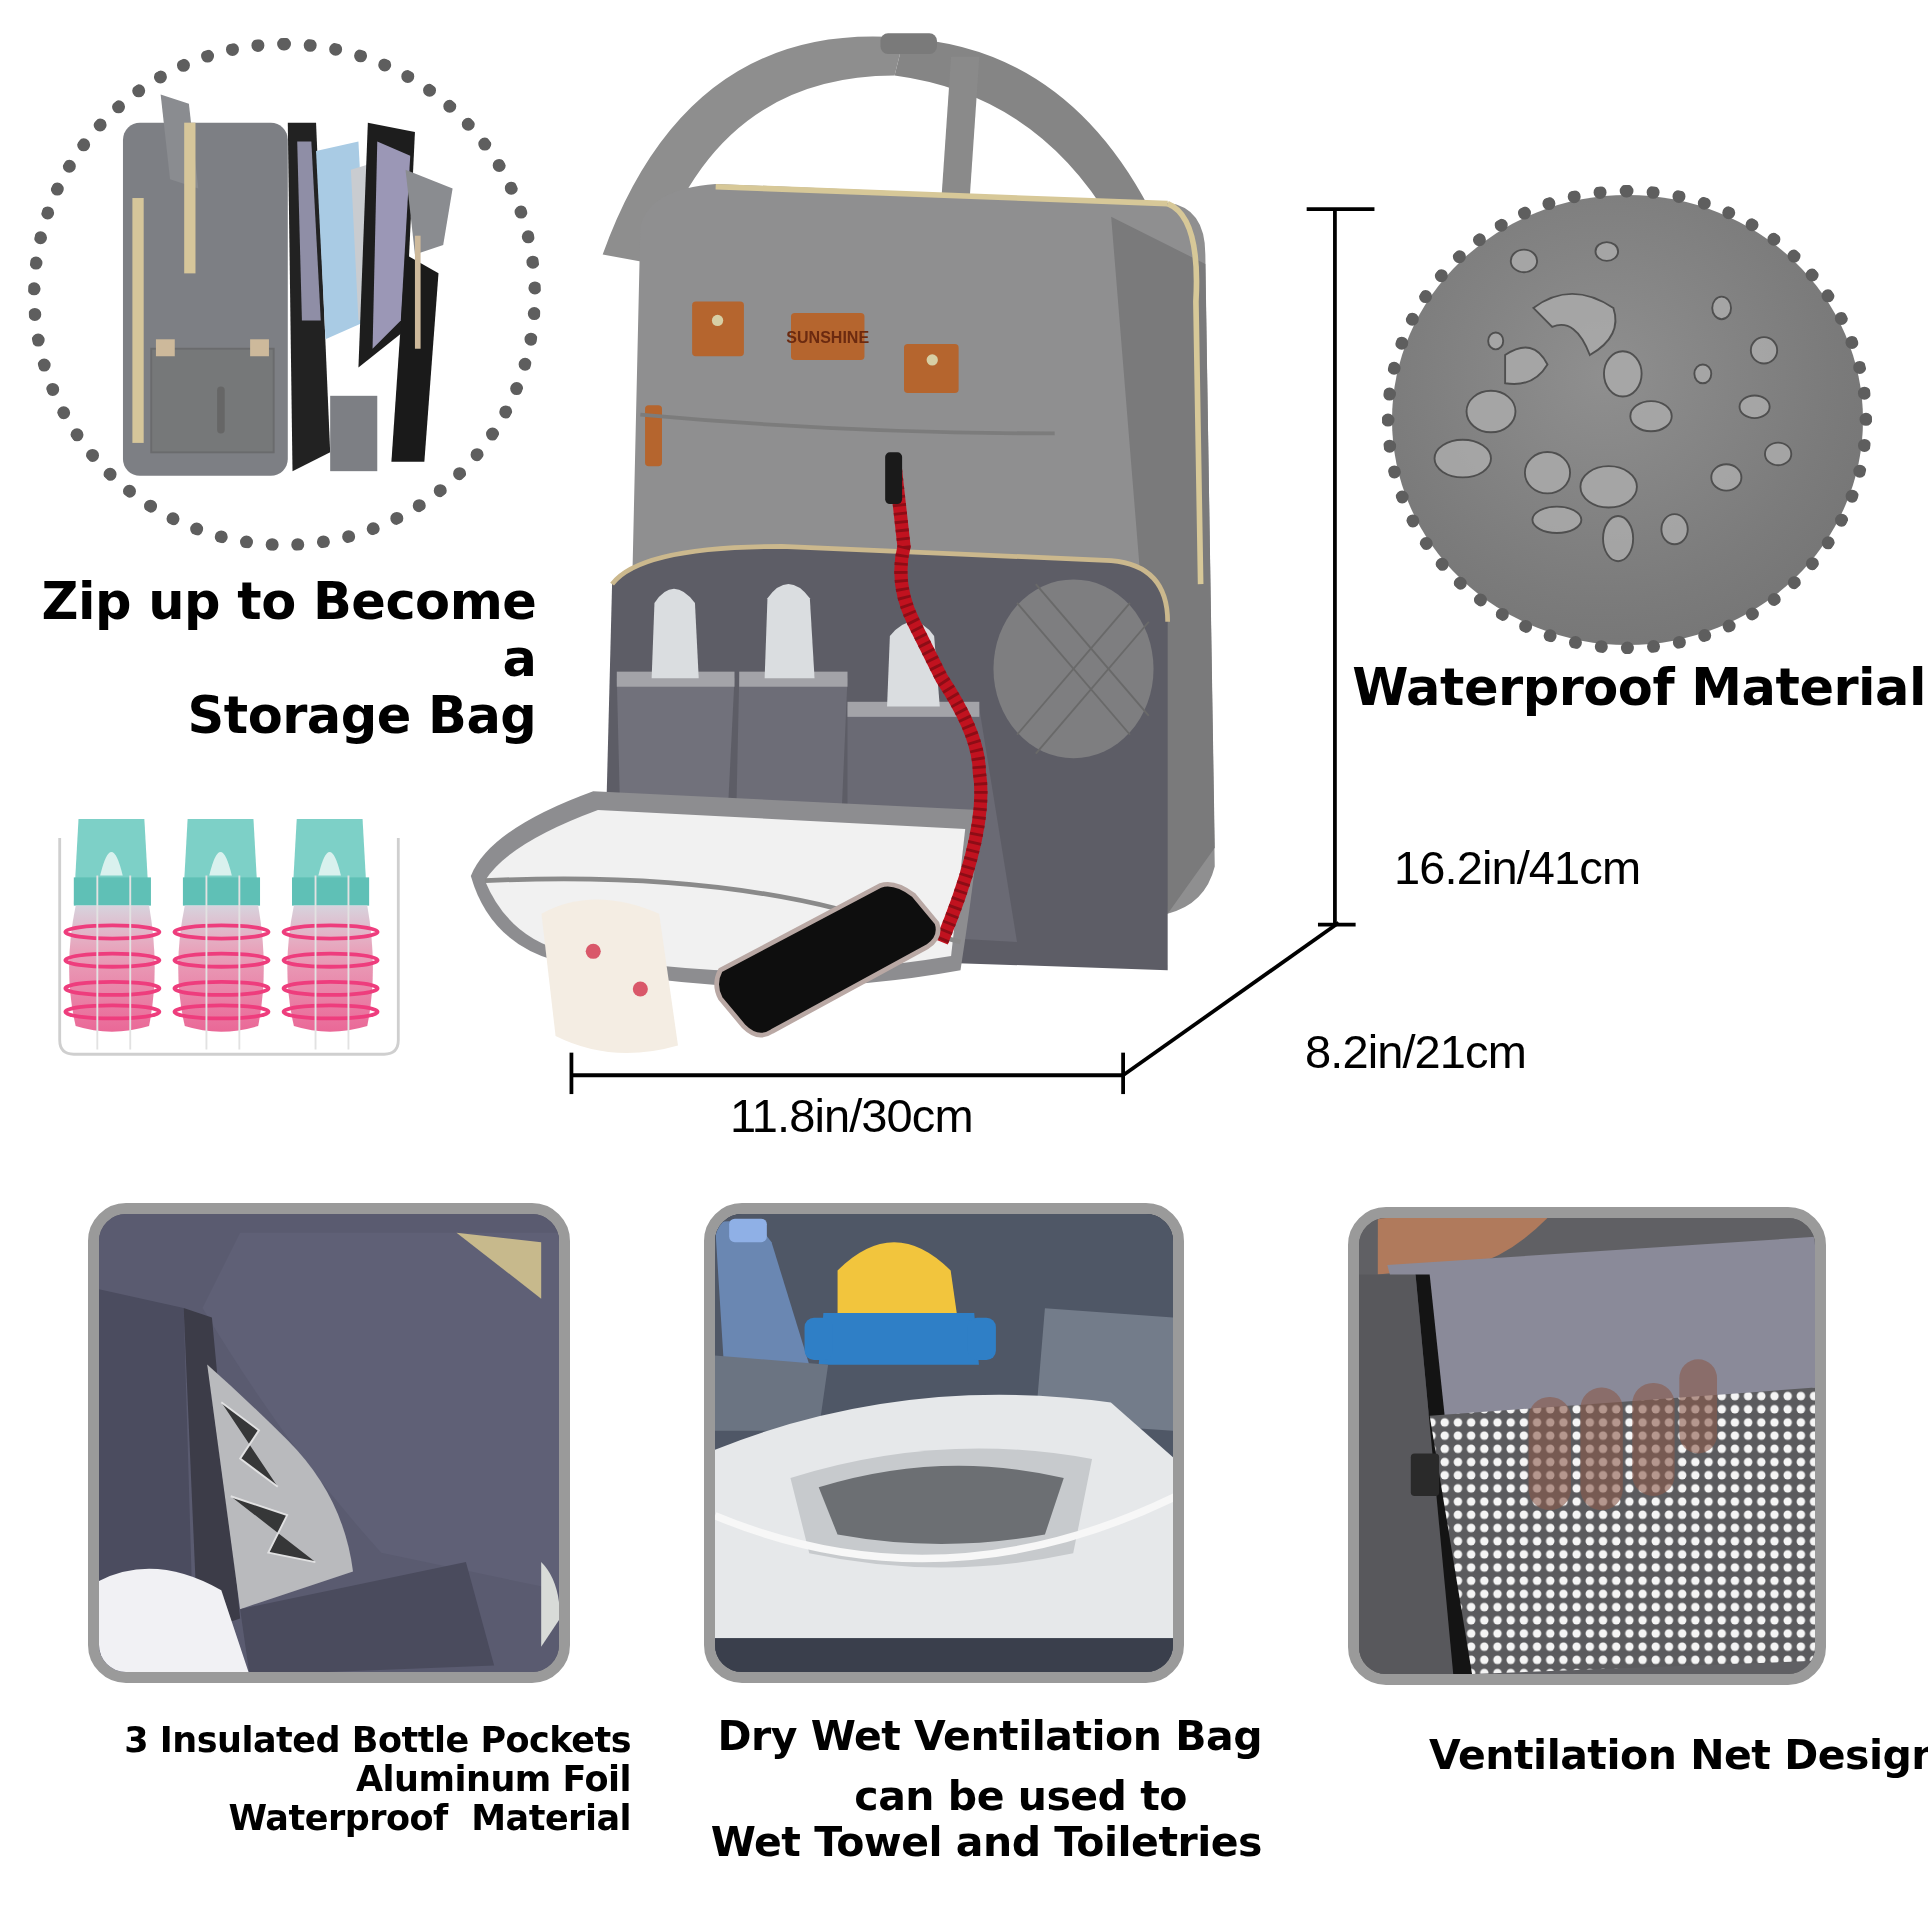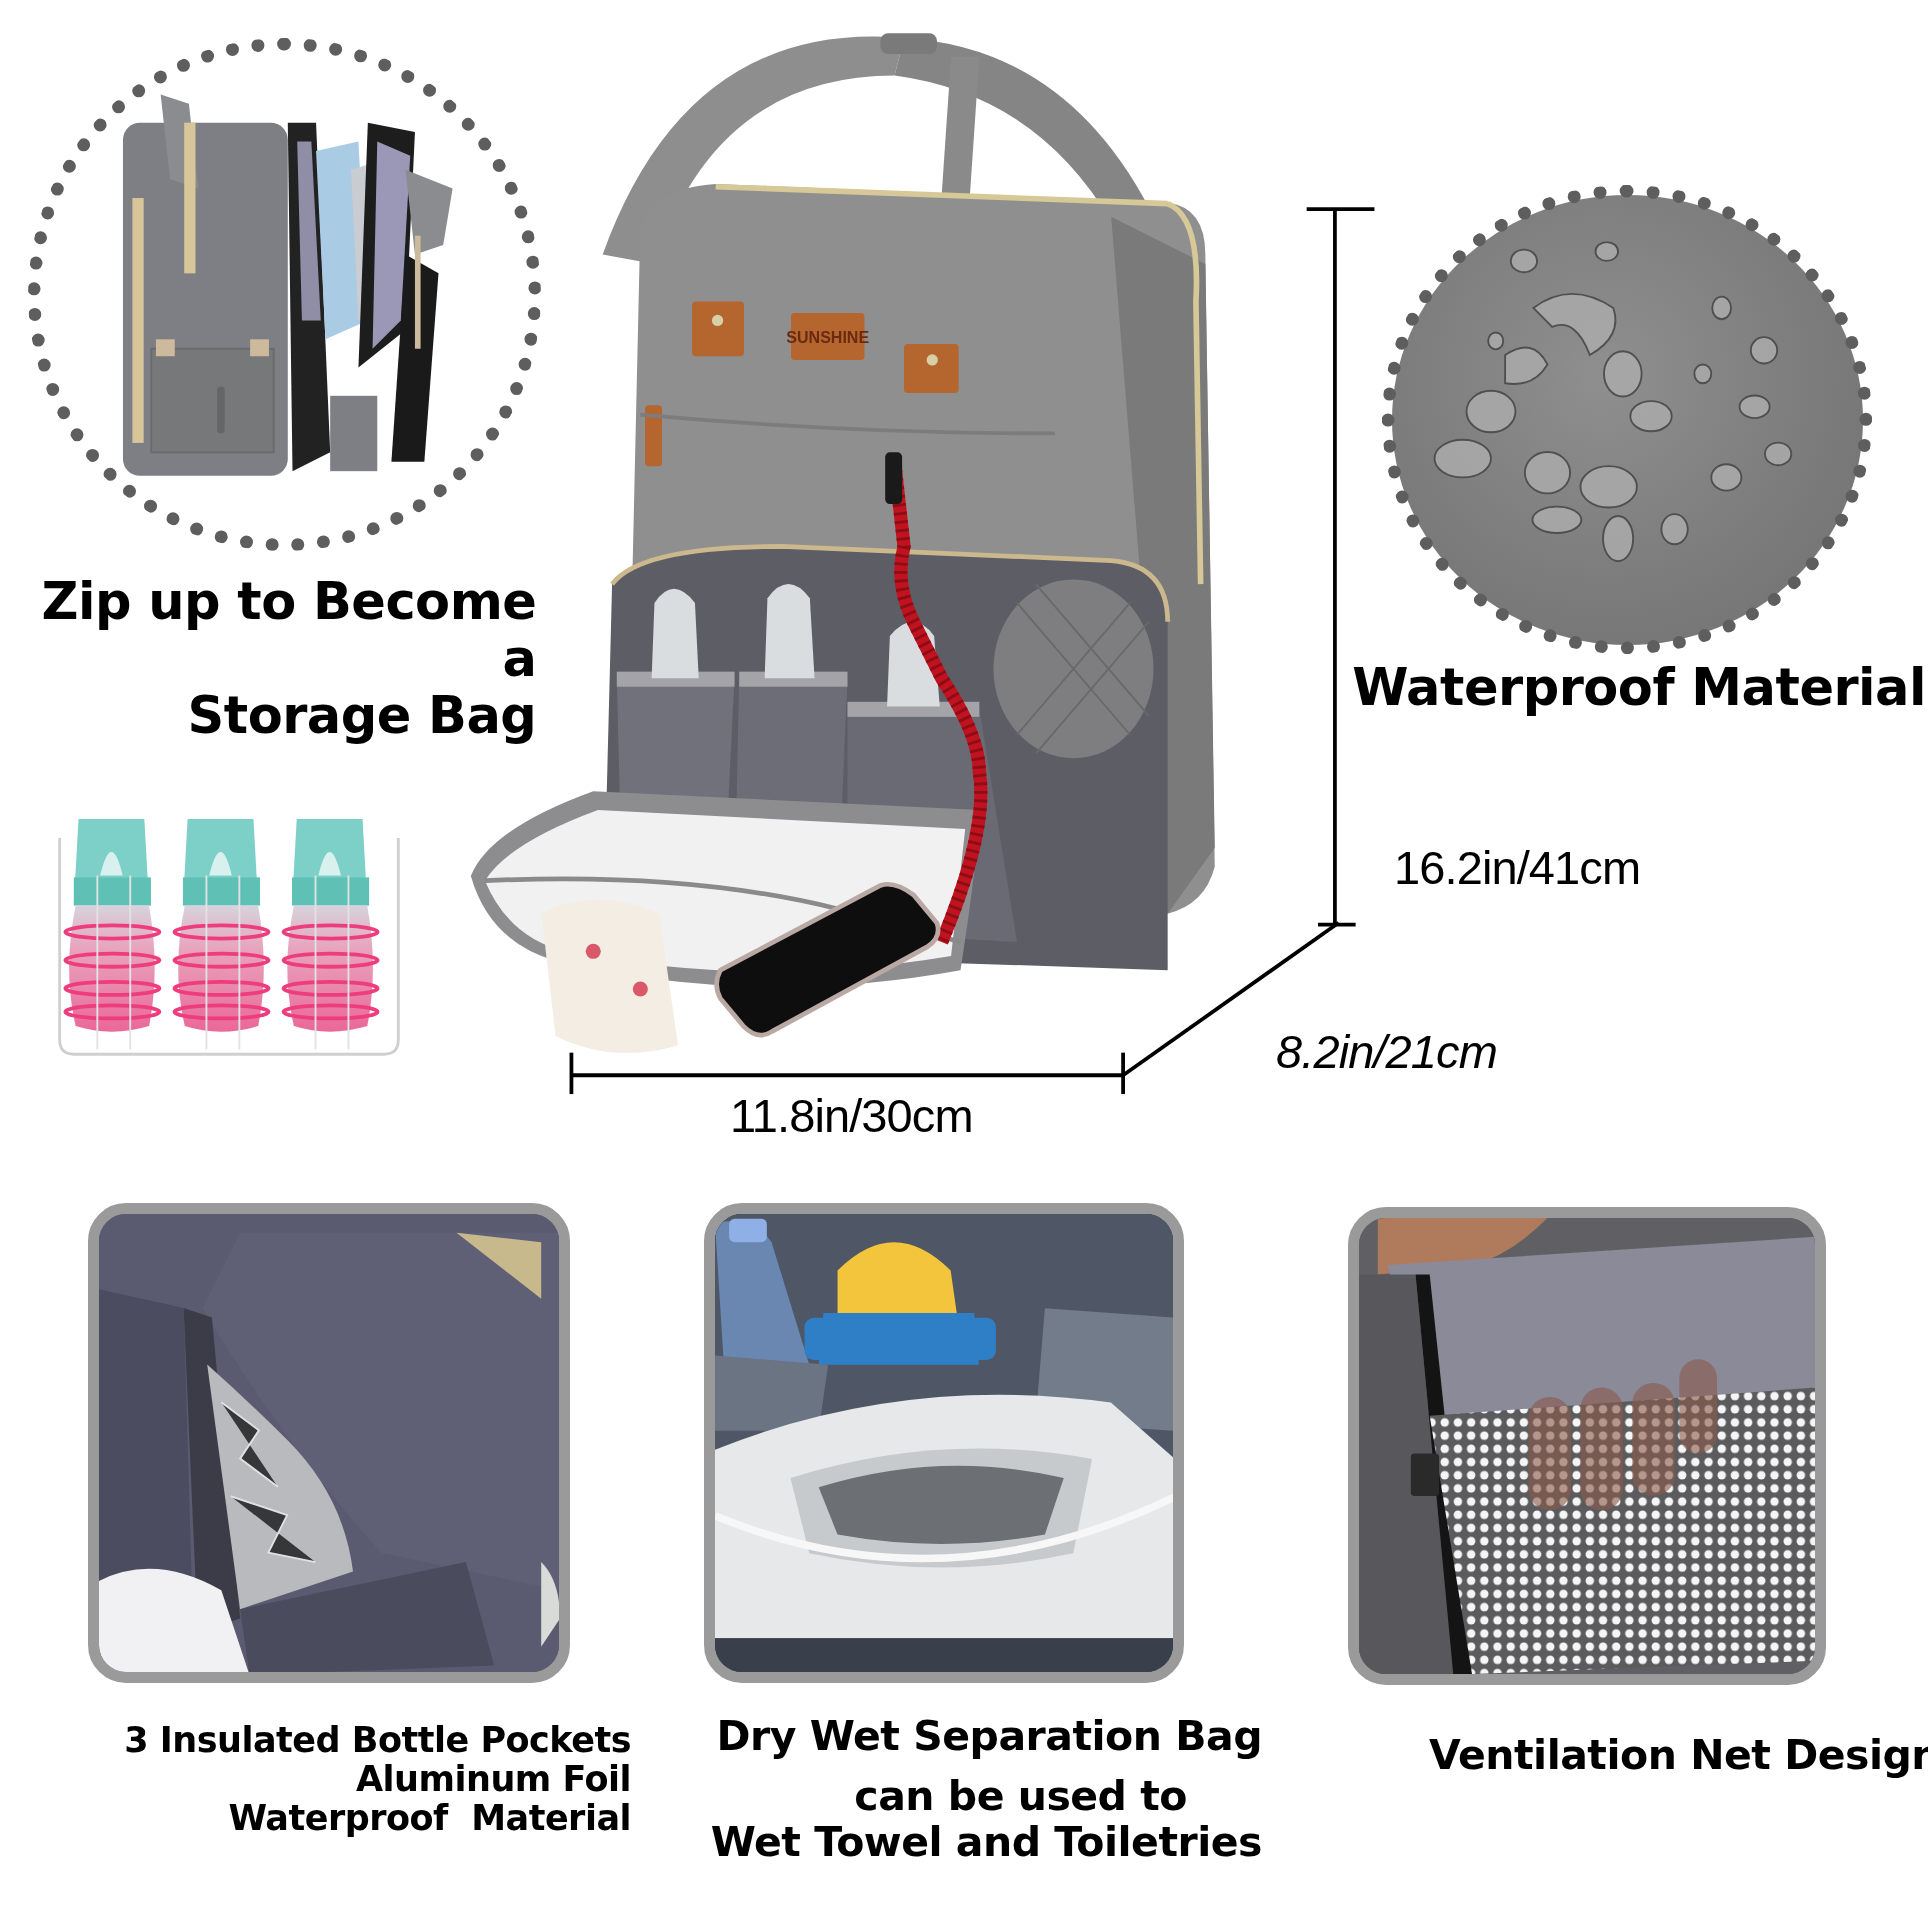--- a/index.html
+++ b/index.html
@@ -169,21 +169,21 @@
 
     <line x1="607" y1="1142" x2="1193" y2="1142"></line>
     <line x1="607" y1="1118" x2="607" y2="1162"></line>
     <line x1="1193" y1="1118" x2="1193" y2="1162"></line>
 
     <line x1="1193" y1="1142" x2="1422" y2="980"></line>
   </g>
 </svg>
 <div class="dim" style="left:1358px;top:840px;margin-left:36px;">16.2in/41cm</div>
 <div class="dim" style="left:730px;top:1088px;">11.8in/30cm</div>
-<div class="dim" style="left:1276px;top:1024px;font-style:italic;">8.2in/21cm</div>
+<div class="dim" style="left:1305px;top:1024px;">8.2in/21cm</div>
 
 <div class="panel" style="left:88px;top:1203px;width:482px;height:480px;background:#55566a;">
   <svg width="461" height="461" viewBox="0 0 490 490">
     <rect width="490" height="490" fill="#5a5b70"></rect>
     <path d="M150 20 L490 20 L490 400 L300 360 Q200 250 110 100 Z" fill="#5f6076"></path>
     <path d="M0 80 L90 100 L100 440 L0 470 Z" fill="#4b4c5f"></path>
     <path d="M90 100 L120 110 L150 430 L105 445 Z" fill="#3c3c48"></path>
     <path d="M115 160 Q160 200 200 240 Q260 300 270 380 L150 420 Z" fill="#b9babd"></path>
     <g stroke="#f2f2f2" stroke-width="2" opacity="0.7">
       <path d="M130 200 L170 230 L150 260 L190 290"></path>
@@ -214,21 +214,21 @@
     <path d="M350 100 L488 110 L488 230 L340 220 Z" fill="#737c8a"></path>
     <path d="M0 150 L120 160 L110 230 L0 230 Z" fill="#6b7482"></path>
     <path d="M0 250 Q200 170 420 200 L488 260 L488 450 L0 450 Z" fill="#e6e8ea"></path>
     <path d="M80 280 Q240 230 400 260 L380 360 Q240 390 100 360 Z" fill="#c7cacd"></path>
     <path d="M110 290 Q240 250 370 280 L350 340 Q240 360 130 340 Z" fill="#6c6f73"></path>
     <path d="M0 320 Q240 420 488 300" stroke="#f7f7f7" stroke-width="8" fill="none"></path>
     <path d="M0 450 L488 450 L488 488 L0 488 Z" fill="#3a3f4c"></path>
   </svg>
 </div>
 <div class="caption" style="left:659px;top:1714px;width:603px;font-size:41px;">
-  <div>Dry Wet Separation Bag</div>
+  <div>Dry Wet Ventilation Bag</div>
   <div style="padding-right:75px;margin-top:14px;">can be used to</div>
   <div>Wet Towel and Toiletries</div>
 </div>
 
 <div class="panel" style="left:1348px;top:1207px;width:478px;height:478px;background:#5d5d60;">
   <svg width="456" height="456" viewBox="0 0 484 484">
     <defs>
       <pattern id="mesh" width="14" height="14" patternUnits="userSpaceOnUse">
         <rect width="14" height="14" fill="#5b5b5e"></rect>
         <circle cx="7" cy="7" r="4.5" fill="#f5f5f5"></circle>

